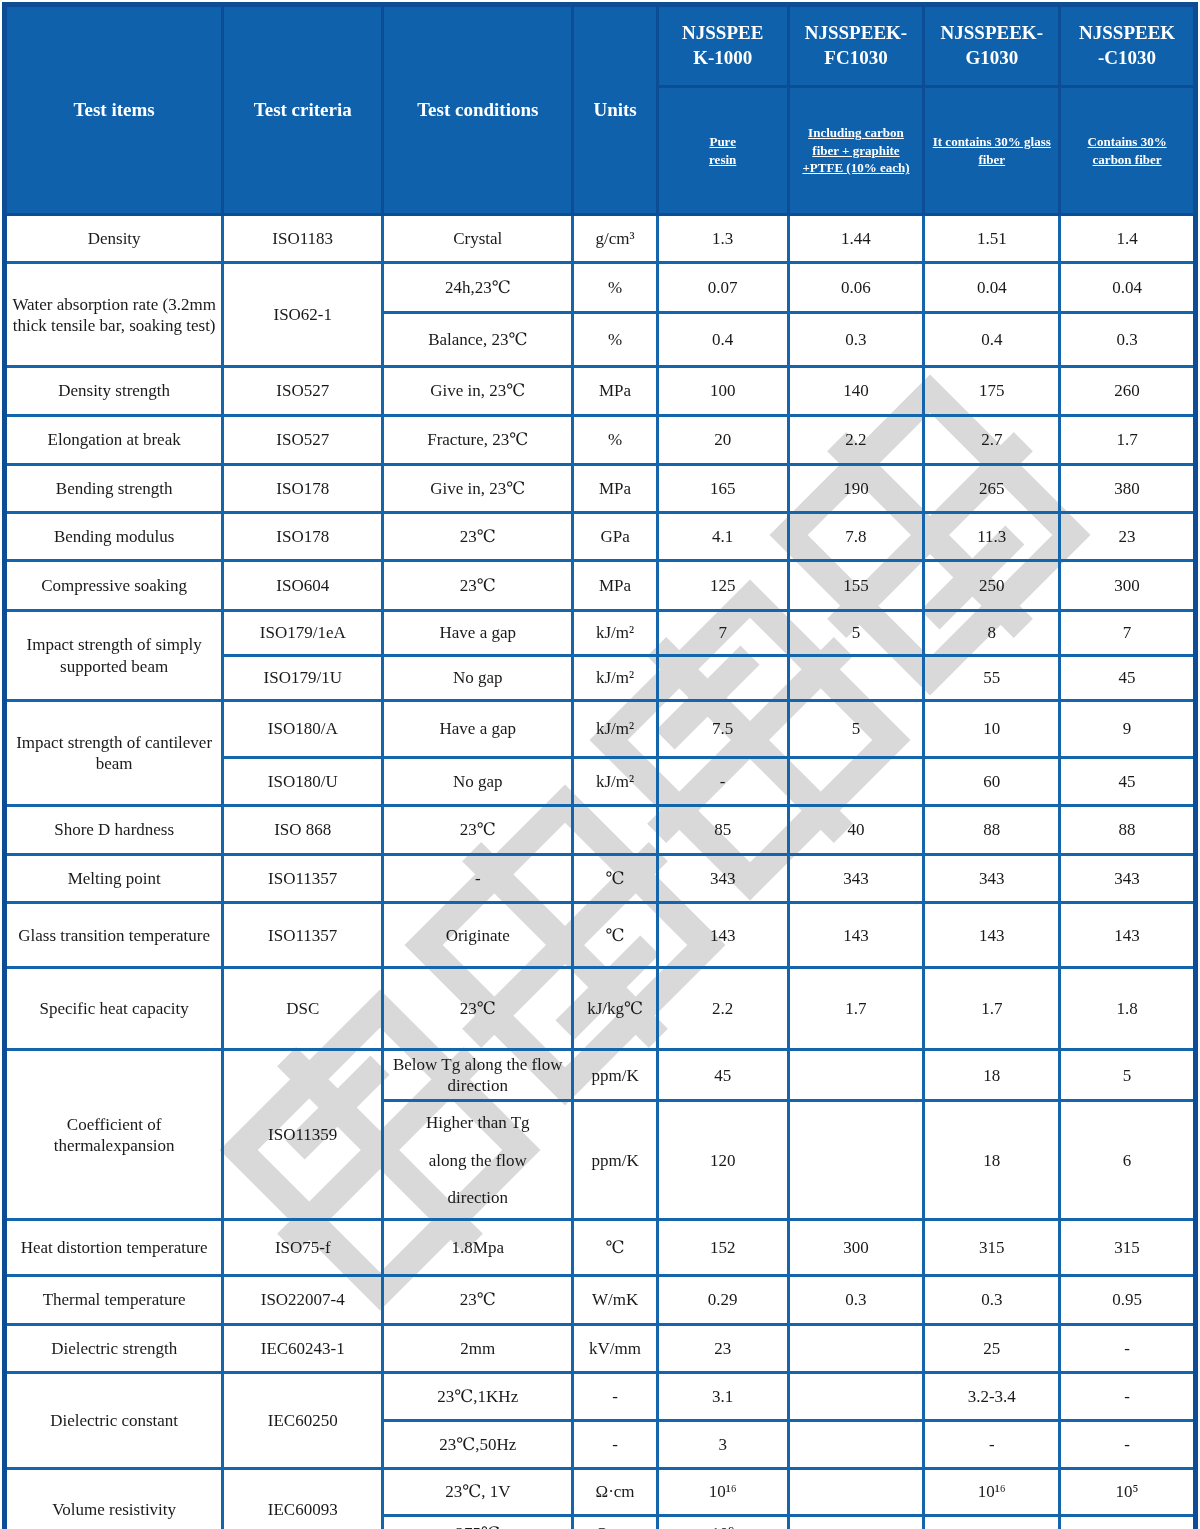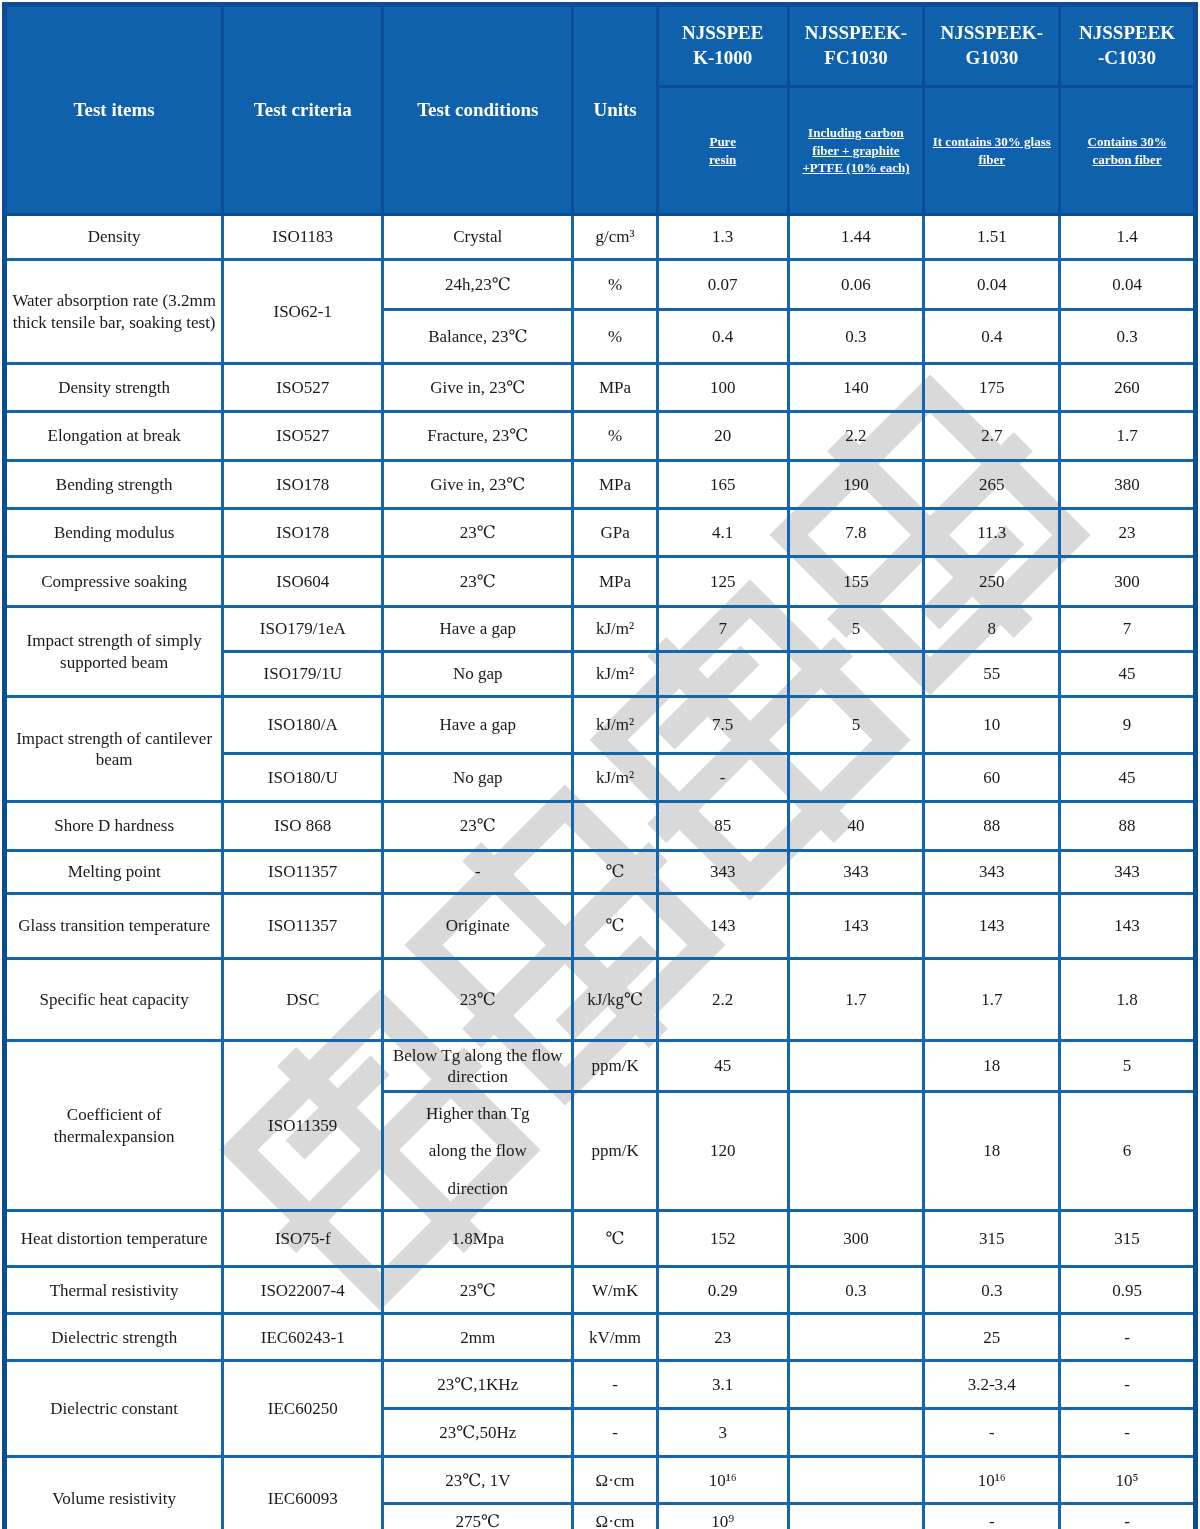--- a/index.html
+++ b/index.html
@@ -51,21 +51,21 @@
   th.prewrap{white-space:pre-line;}
   th.desc{font-size:13px;line-height:1.35;padding:2px 6px;text-decoration:underline;}
   td{
     background:transparent;
     color:var(--text);
     font-size:17px;
     line-height:1.25;
   }
   td.cond{padding:2px 8px;}
   td.cond.loose{line-height:2.2;padding:2px 26px;}
-  td.item{padding:0 2px;text-align:center;}
+  td.item{padding:12px 2px;text-align:center;}
 </style>
 </head>
 <body>
 
 <div class="page">
 
   <svg class="watermark" viewBox="0 0 1200 1529" xmlns="http://www.w3.org/2000/svg">
     <g stroke="#d9d9d9" stroke-width="27" fill="none">
       <g transform="translate(380,1150) rotate(-45)">
         <rect x="-100" y="-100" width="200" height="200"></rect>
@@ -307,21 +307,21 @@
         <td class="item">Heat distortion temperature</td>
         <td>ISO75-f</td>
         <td class="cond">1.8Mpa</td>
         <td>℃</td>
         <td>152</td>
         <td>300</td>
         <td>315</td>
         <td>315</td>
       </tr>
       <tr style="height:47px">
-        <td class="item">Thermal resistivity</td>
+        <td class="item">Thermal temperature</td>
         <td>ISO22007-4</td>
         <td class="cond">23℃</td>
         <td>W/mK</td>
         <td>0.29</td>
         <td>0.3</td>
         <td>0.3</td>
         <td>0.95</td>
       </tr>
       <tr style="height:47px">
         <td class="item">Dielectric strength</td>

